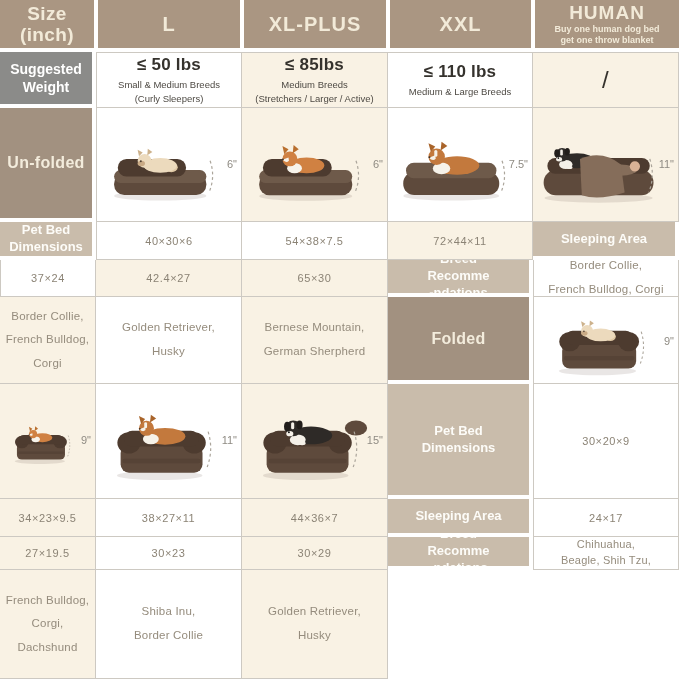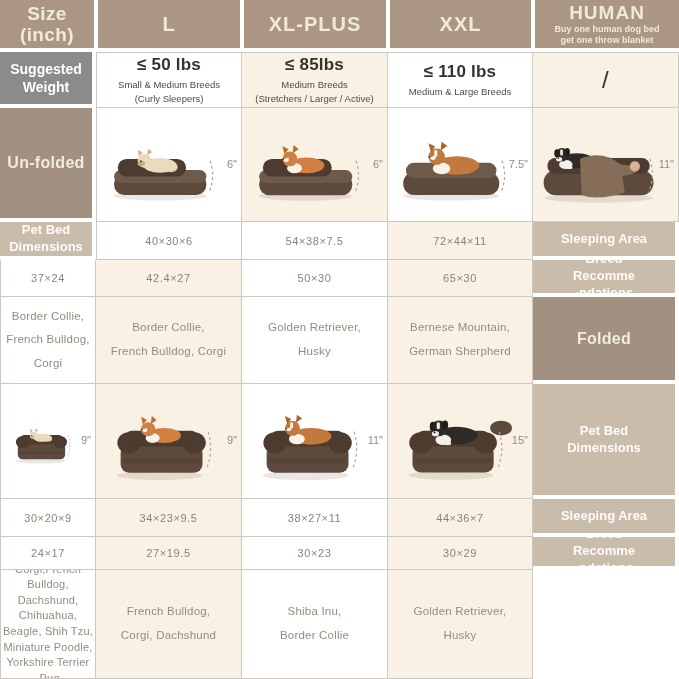--- a/index.html
+++ b/index.html
@@ -190,21 +190,20 @@
   </div>
   <div class="cell d w fleft dim-text">40×30×6</div>
   <div class="cell d w dim-text">54×38×7.5</div>
   <div class="cell d c dim-text">72×44×11</div>
 
   <div class="cell lab lab-taupe">
     <div>Sleeping Area</div>
   </div>
   <div class="cell d w fleft dim-text">37×24</div>
   <div class="cell d c dim-text">42.4×27</div>
-  <div class="cell d w dim-text">50×30</div>
   <div class="cell d c dim-text">65×30</div>
 
   <div class="cell lab lab-taupe">
     <div class="ml">Breed
 Recomme
 -ndations</div>
   </div>
   <div class="cell d w fleft breed-text ml">Border Collie,
 French Bulldog, Corgi</div>
   <div class="cell d c breed-text ml">Border Collie,

